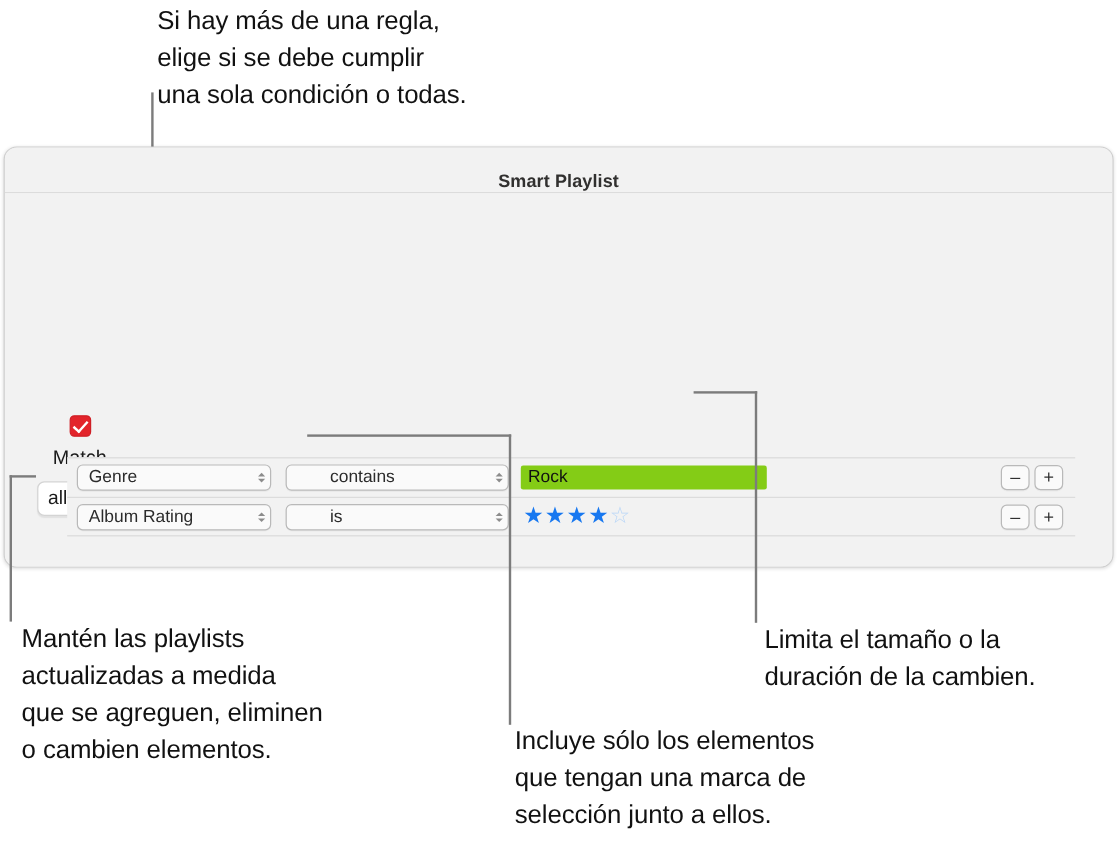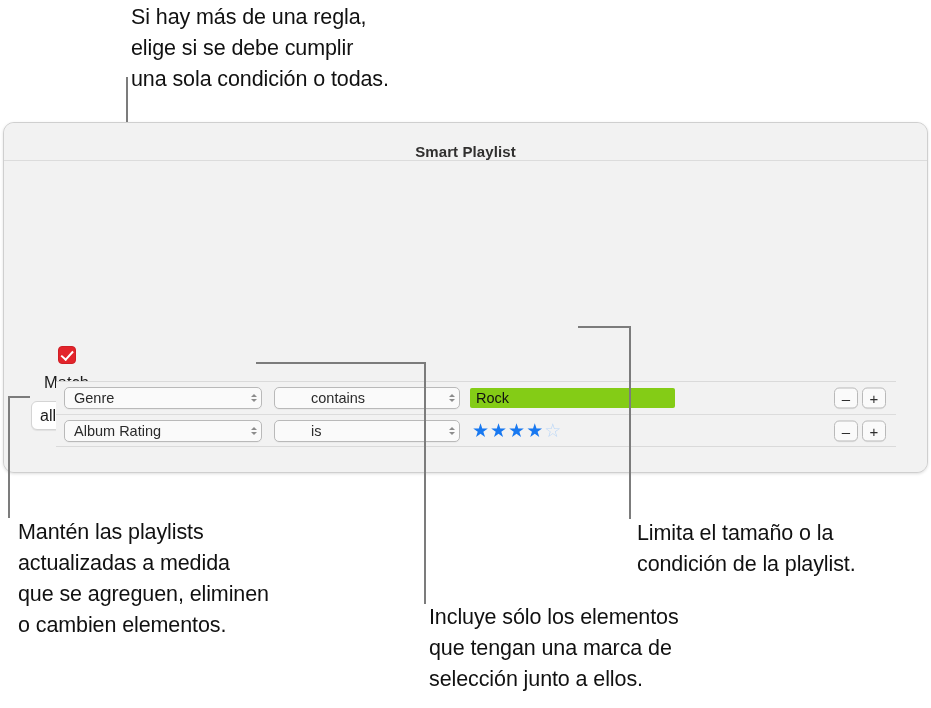--- a/index.html
+++ b/index.html
@@ -128,21 +128,21 @@
     box-shadow: 0 1px 0 rgba(0,0,0,0.03);
   }
   .select .chev {
     display: inline-flex; flex-direction: column; align-items: center;
     gap: 2px; margin-left: 8px; opacity: 0.62;
   }
   .select .chev .c { width: 0; height: 0; border-left: 3px solid transparent; border-right: 3px solid transparent; }
   .select .chev .cu { border-bottom: 3.5px solid #4a4a4a; }
   .select .chev .cd { border-top: 3.5px solid #4a4a4a; }
 
-  .sel-field { width: 198px; }
+  .sel-field { width: 162px; }
   .sel-op    { width: 186px; margin-left: 12px; padding-left: 36px; }
 
   .val-text {
     margin-left: 10px;
     width: 205px; height: 20px;
     background: #84cc16;
     border-radius: 2px;
     display: flex; align-items: center;
     padding: 0 6px;
     font-size: 14.5px; color: #111111;
@@ -263,15 +263,15 @@
   <div class="lead lead-v" style="left:629px; top:326px; height:193px;"></div>
 
   <div class="callout callout-bl">Mantén las playlists
 actualizadas a medida
 que se agreguen, eliminen
 o cambien elementos.</div>
   <div class="callout callout-bc">Incluye sólo los elementos
 que tengan una marca de
 selección junto a ellos.</div>
   <div class="callout callout-br">Limita el tamaño o la
-condición de la playlist.</div>
+duración de la cambien.</div>
 
 </div>
 
 </body></html>

